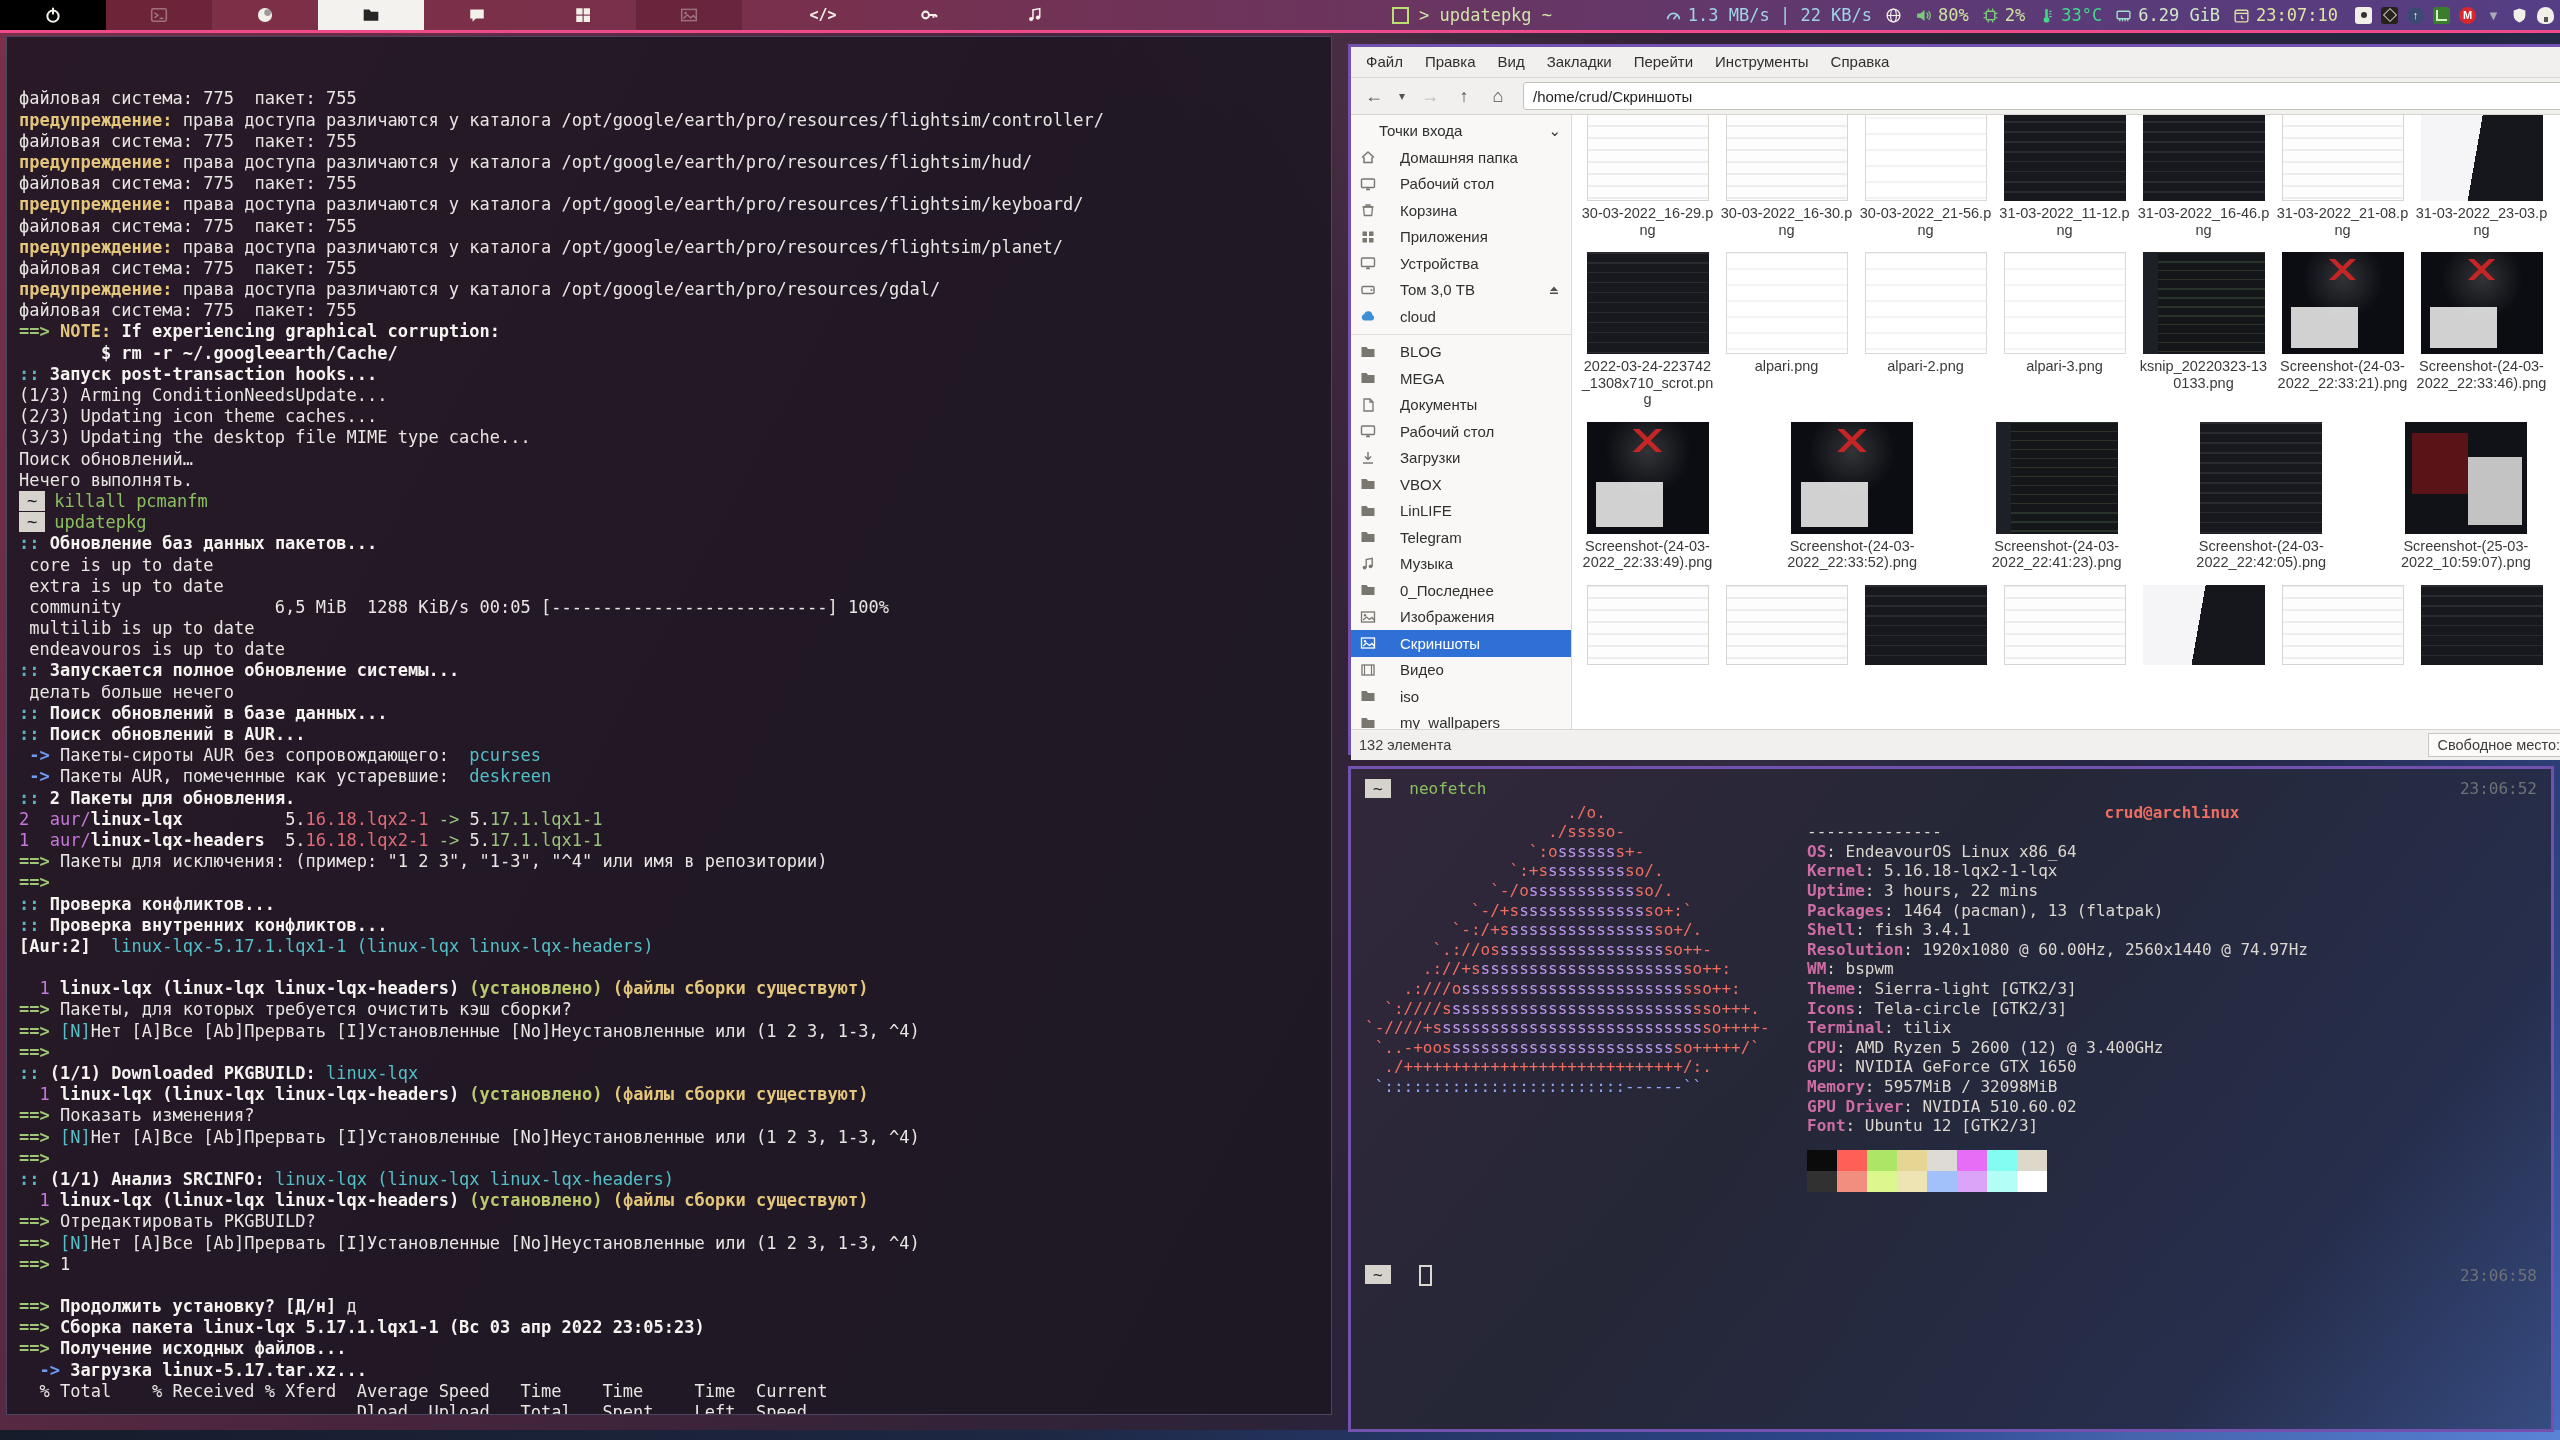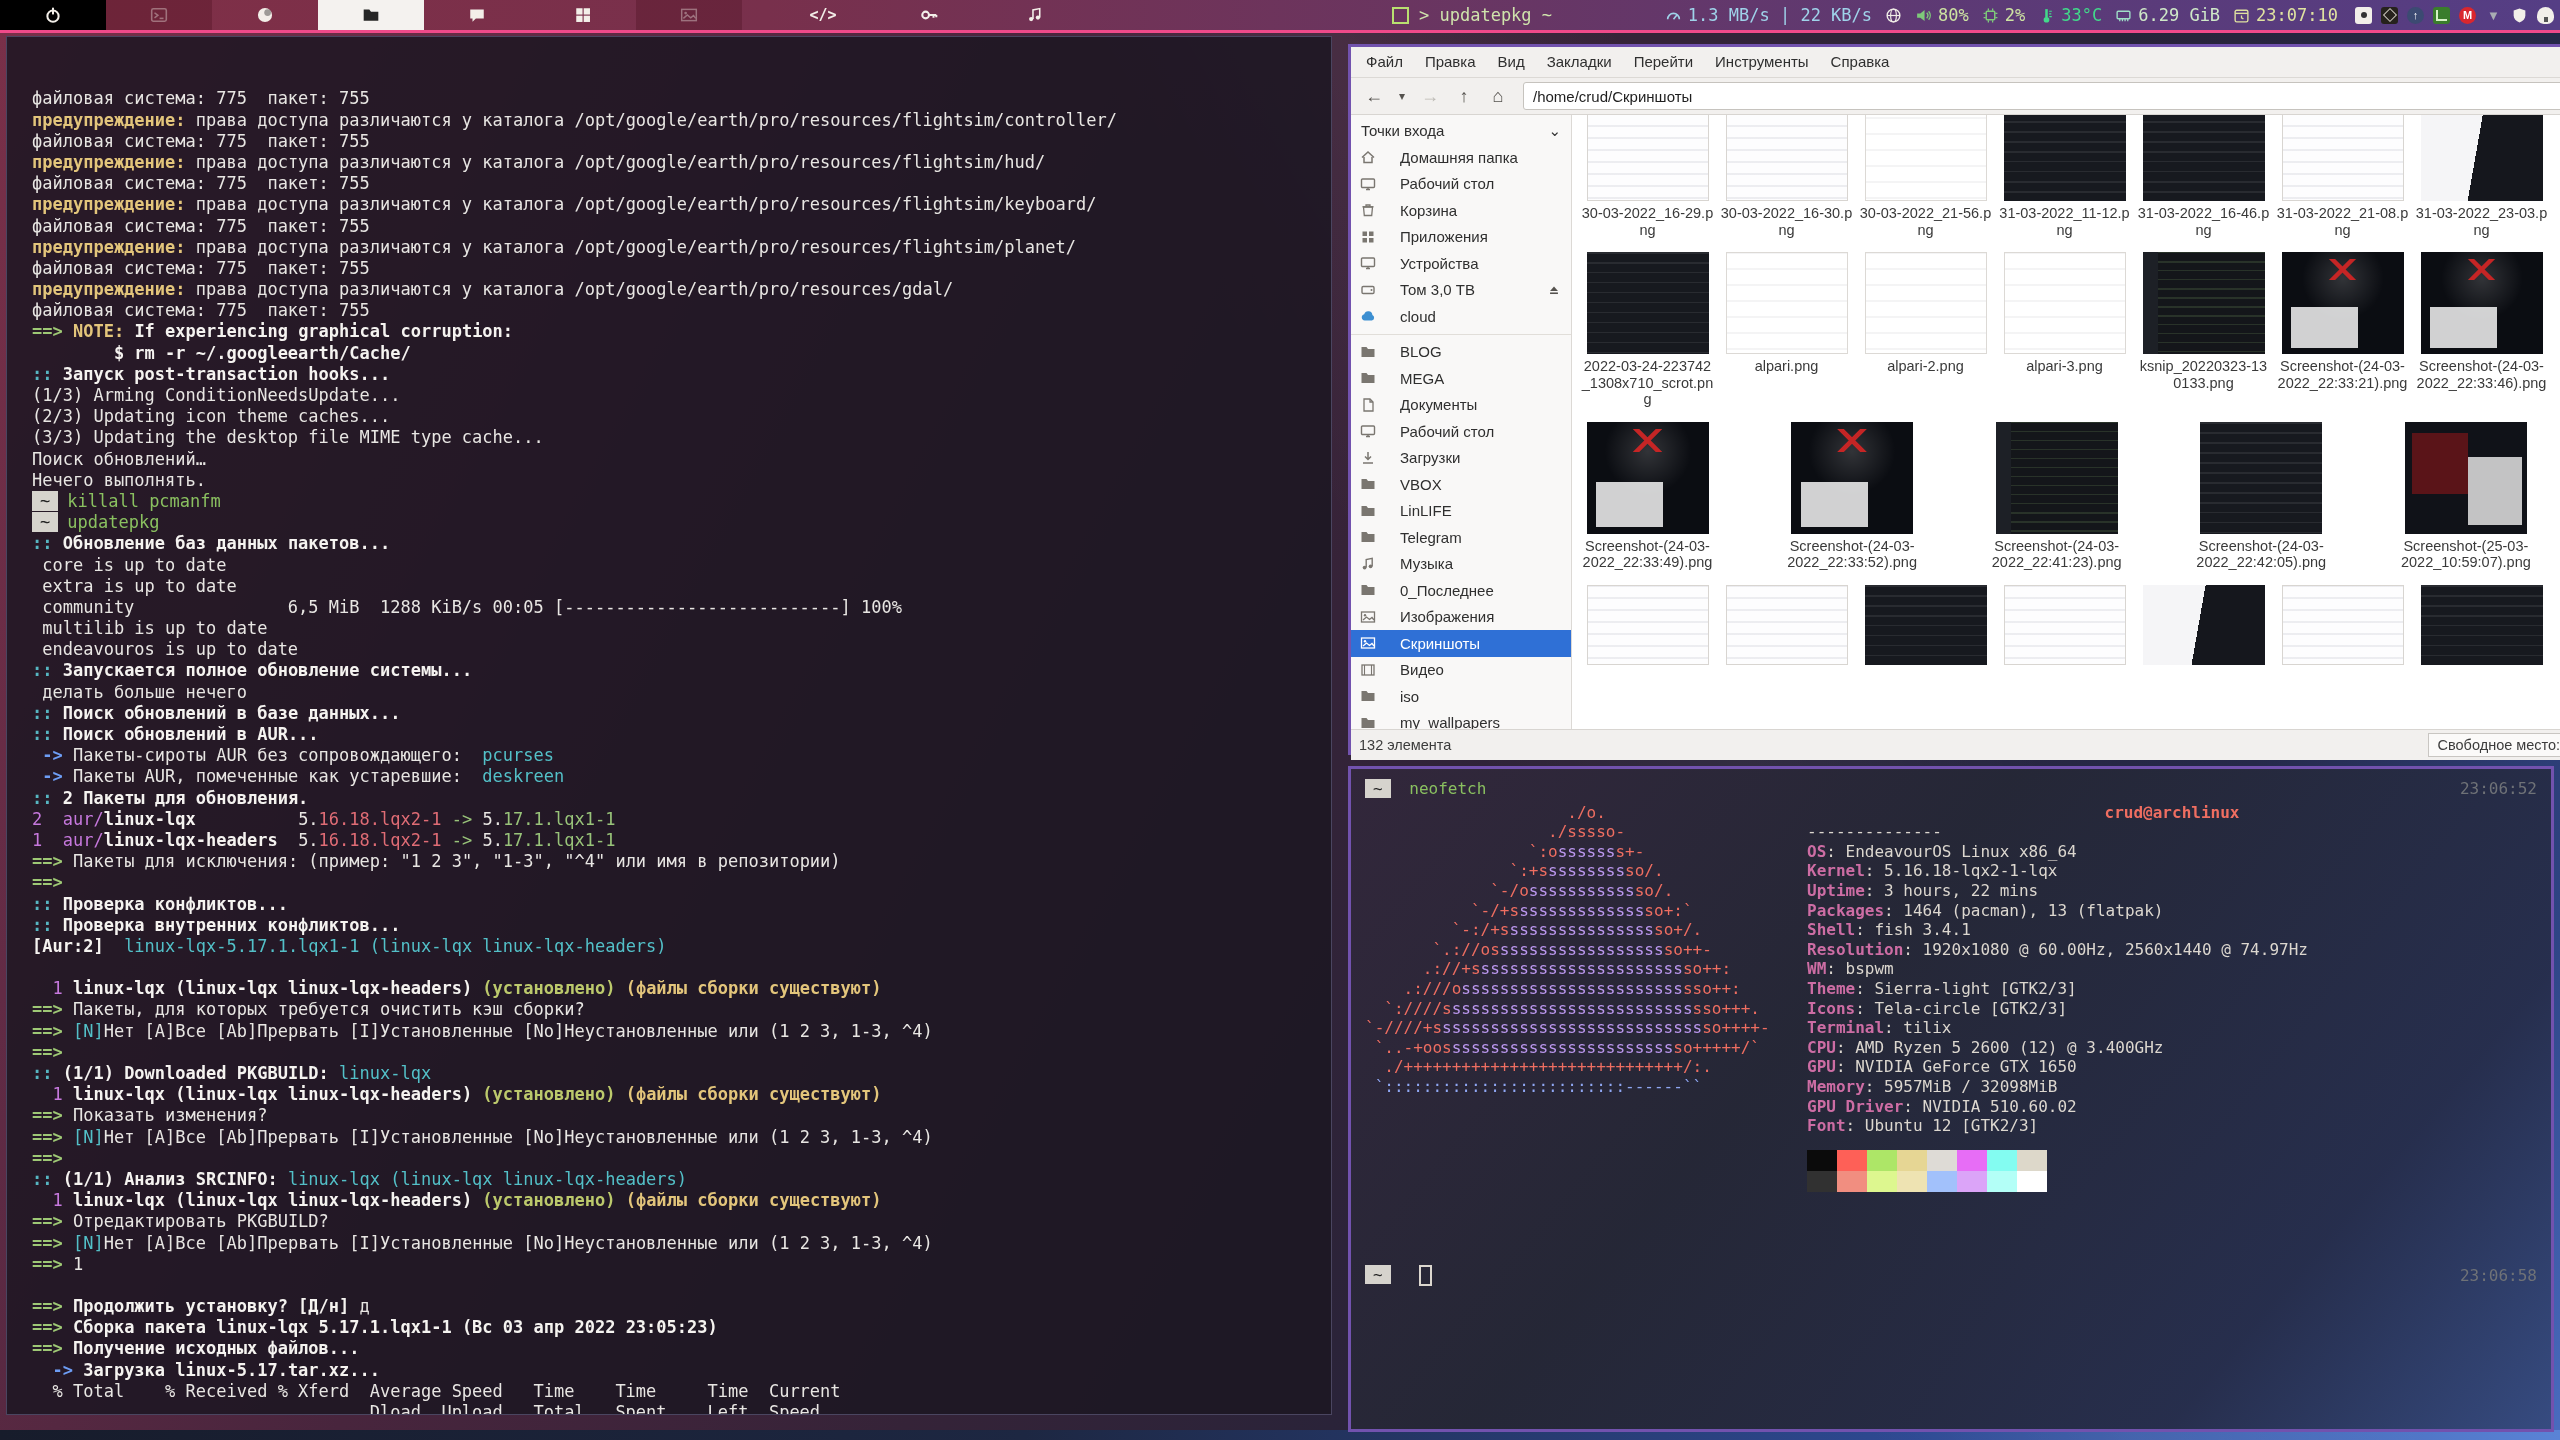--- a/index.html
+++ b/index.html
@@ -35,21 +35,21 @@
   .mic svg{width:100%;height:100%;}
   .mval{color:#cde3a2;}
   #net-mod .mic{color:#9fd3ea;} #net-mod .mval{color:#9fd3ea;}
   #tray{display:flex;align-items:center;gap:9px;margin-left:4px;}
   .tricon{width:17px;height:17px;display:flex;align-items:center;justify-content:center;border-radius:3px;
     font-size:11px;font-weight:bold;font-family:"Liberation Sans",sans-serif;cursor:pointer;}
 
   
   #term-left{position:absolute;left:6px;top:36px;width:1326px;height:1379px;z-index:1;
     background:rgba(28,22,34,0.86);border:1px solid #4a4560;box-sizing:border-box;
-    padding:9px 25px;font-family:"DejaVu Sans Mono",monospace;font-size:17px;line-height:21.2px;
+    padding:9px 12px;font-family:"DejaVu Sans Mono",monospace;font-size:17px;line-height:21.2px;
     color:#e8e6e3;white-space:pre;overflow:hidden;}
   .tl{height:21.2px;}
   .s-w{color:#e8e6e3;}
   .s-b{color:#f5f3f0;font-weight:bold;}
   .s-y{color:#e3c57b;font-weight:bold;}
   .s-g{color:#9ec875;font-weight:bold;}
   .s-t{color:#56b6c2;font-weight:bold;}
   .s-c{color:#53c0c8;}
   .s-m{color:#c678dd;}
   .s-r{color:#e06c75;}
@@ -65,21 +65,21 @@
   #fm-menubar{height:30px;background:#f2f0ee;border-bottom:1px solid #dcd9d5;display:flex;align-items:center;padding:0 4px;}
   .mi{padding:0 11px;line-height:30px;cursor:pointer;}
   #fm-toolbar{height:36px;background:#f2f0ee;border-bottom:1px solid #d8d5d1;display:flex;align-items:center;gap:4px;padding:0 8px;}
   .tbtn{width:30px;height:28px;display:flex;align-items:center;justify-content:center;color:#55524e;font-size:18px;cursor:pointer;}
   .tbtn.small{width:18px;font-size:12px;}
   .tbtn.disabled{color:#bdbab5;}
   #fm-path{flex:1;height:26px;background:#fff;border:1px solid #c6c3be;border-radius:3px;margin:0 6px;
     display:flex;align-items:center;padding:0 9px;font-size:15px;color:#1e1e1e;}
   #fm-main{display:flex;height:614px;}
   #fm-sidebar{width:221px;background:#f9f8f7;border-right:1px solid #dcd9d5;box-sizing:border-box;padding-top:2px;overflow:hidden;}
-  #sb-header{height:27px;display:flex;align-items:center;justify-content:space-between;padding:0 10px 0 10px;color:#2f2f2f;cursor:pointer;}
+  #sb-header{height:27px;display:flex;align-items:center;justify-content:space-between;padding:0 10px 0 28px;color:#2f2f2f;cursor:pointer;}
   .sbi{height:26.5px;display:flex;align-items:center;padding-left:9px;gap:24px;cursor:pointer;white-space:nowrap;overflow:hidden;}
   .sbi .sic{width:16px;height:16px;flex:none;color:#7a7670;display:inline-flex;}
   .sbi .sic svg{width:100%;height:100%;}
   .sbi.selected{background:#2f70d6;color:#fff;}
   .sbi.selected .sic{color:#fff;}
   .sbi .eject{margin-left:auto;margin-right:10px;color:#55524e;width:14px;height:14px;display:inline-flex;}
   .sb-sep{height:1px;background:#e1ded9;margin:4px 0;}
   #fm-content{flex:1;position:relative;overflow:hidden;background:#fff;padding:0 2px 0 6px;}
   .file-row{display:flex;}
   .fcell{width:139px;display:flex;flex-direction:column;align-items:center;cursor:pointer;}

